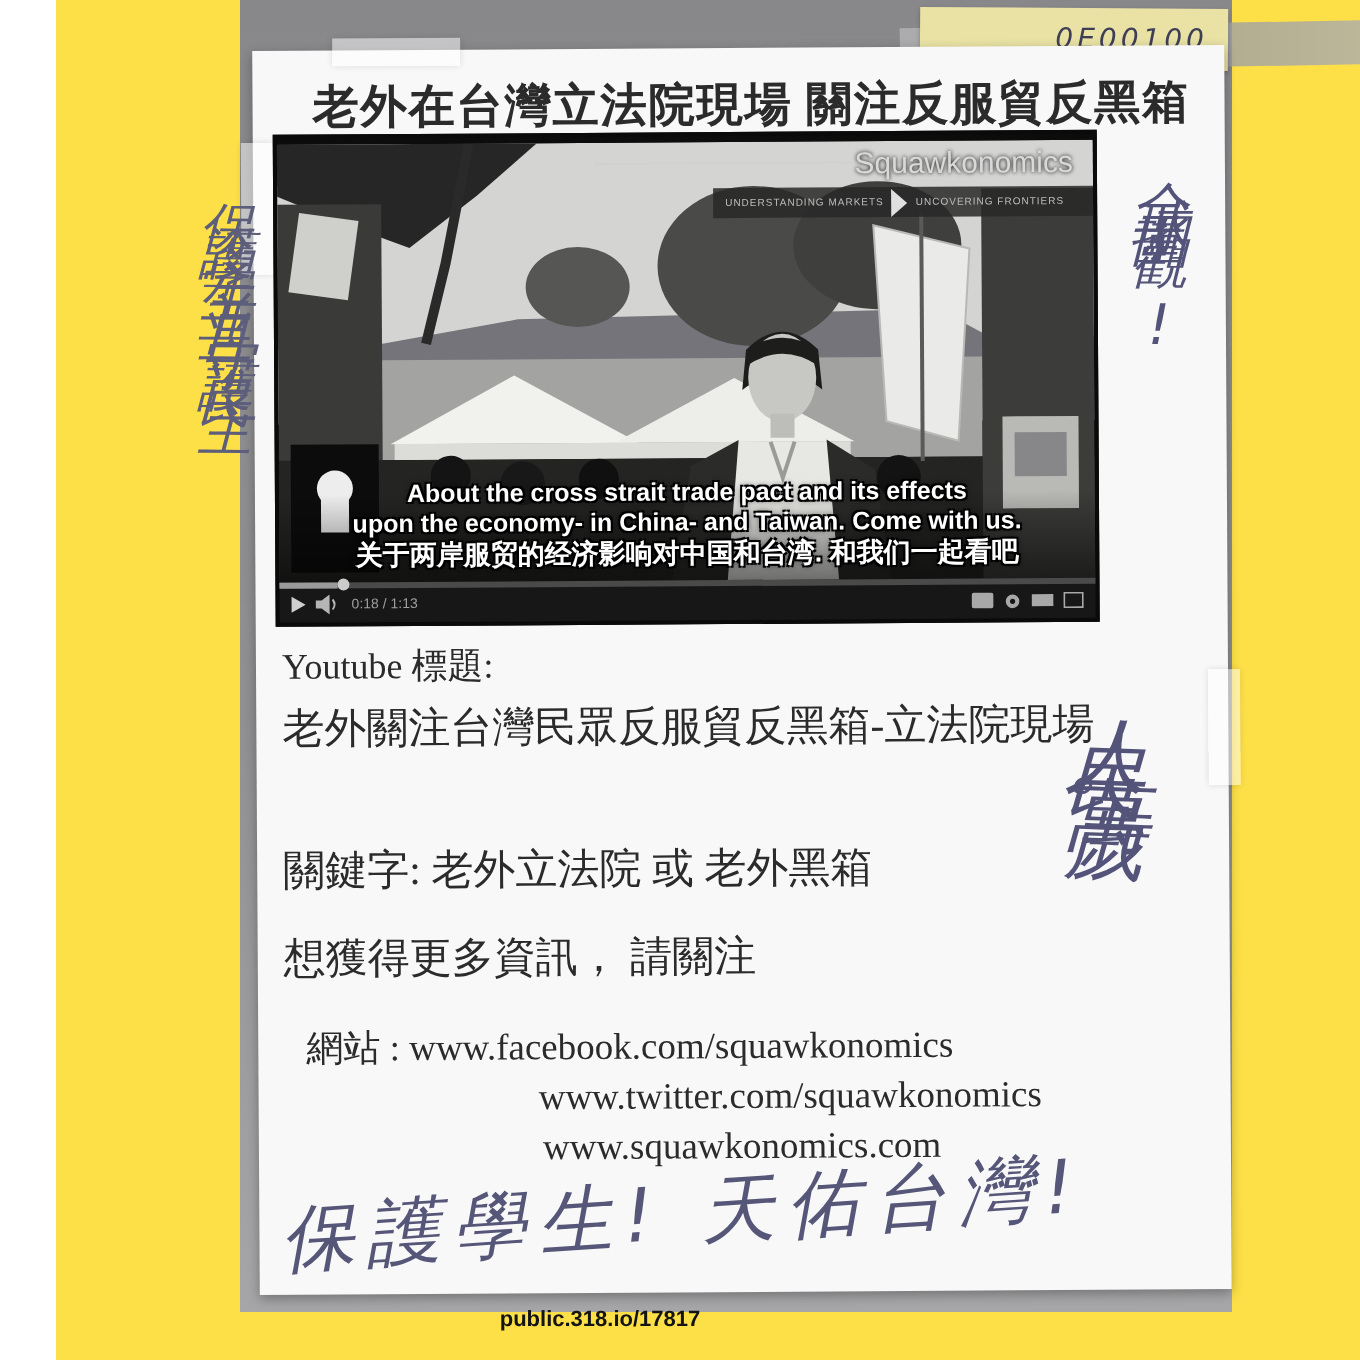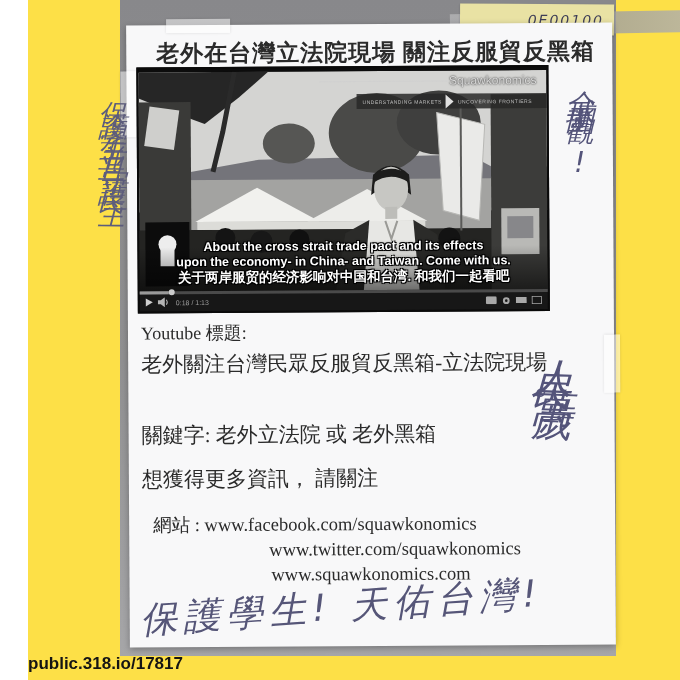--- a/index.html
+++ b/index.html
@@ -35,21 +35,21 @@
   .hw-left{left:66px;top:80px;font-size:27px;letter-spacing:11px;color:#5d5d7c;transform:rotate(.5deg);}
   .hw-right-top{left:532px;top:68px;font-size:28px;letter-spacing:9px;color:#54547a;}
   .hw-right-bottom{left:498px;top:328px;font-size:40px;letter-spacing:14px;color:#54547a;transform:rotate(2deg);}
   .hw-bottom{position:absolute;left:10px;top:556px;width:470px;font-size:37px;letter-spacing:6px;
              color:#565678;transform:rotate(-3.5deg);}
   
   .video{position:absolute;left:10px;top:42px;width:412px;height:246px;background:#0c0c0c;
          border:2px solid #0a0a0a;box-sizing:border-box;}
   .scene{position:absolute;left:0;top:3px;width:408px;height:221px;}
   .sq-logo{position:absolute;top:6px;right:10px;font-family:"Liberation Sans",sans-serif;
-           font-size:12px;color:#d9d9d9;text-shadow:0 0 2px #000;}
+           font-size:15px;color:#d9d9d9;text-shadow:0 0 2px #000;}
   .sq-logo:before{content:"";position:absolute;left:-130px;top:7px;width:128px;height:1px;background:#cfcfcf;opacity:.8;}
   .sq-banner{position:absolute;top:26px;right:0;width:190px;height:15px;background:rgba(40,40,40,.85);
              display:flex;align-items:center;font-family:"Liberation Sans",sans-serif;
              font-size:5px;color:#bdbdbd;letter-spacing:.5px;}
   .sq-banner .chev{width:0;height:0;border-top:7px solid transparent;border-bottom:7px solid transparent;
                    border-left:8px solid #e0e0e0;margin:0 4px;}
   .sq-banner .b1{margin-left:6px;}
   .subs{position:absolute;left:0;right:0;bottom:24px;text-align:center;
         font-family:"Liberation Sans",sans-serif;font-weight:bold;color:#ffffff;
         text-shadow:-1px -1px 0 #000,1px -1px 0 #000,-1px 1px 0 #000,1px 1px 0 #000,0 0 3px #000;}
@@ -60,22 +60,22 @@
   .pfill{position:absolute;left:0;top:0;height:3px;width:7%;background:#9a9a9a;}
   .pdot{position:absolute;left:7%;top:-2px;width:6px;height:6px;border-radius:50%;background:#cccccc;}
   .pcontrols{position:absolute;left:6px;right:6px;top:4px;height:14px;display:flex;align-items:center;
              font-family:"Liberation Sans",sans-serif;color:#b5b5b5;}
   .pcontrols .time{font-size:7px;margin-left:6px;color:#9f9f9f;}
   .pcontrols .spacer{flex:1;}
   .pcontrols svg{margin-left:5px;display:block;}
   .play-tri{width:0;height:0;border-top:4px solid transparent;border-bottom:4px solid transparent;
             border-left:7px solid #cfcfcf;}
   
-  .caption{position:absolute;left:0;top:654px;width:544px;text-align:left;
-           font-family:"Liberation Sans",sans-serif;font-size:17px;font-weight:bold;color:#141414;}
+  .caption{position:absolute;left:0;top:654px;width:544px;text-align:center;
+           font-family:"Liberation Sans",sans-serif;font-size:11px;font-weight:bold;color:#141414;}
 </style>
 </head>
 <body>
 
 <div id="stage">
 
   <div class="photo">
     <div class="crumple"></div>
   </div>
 

